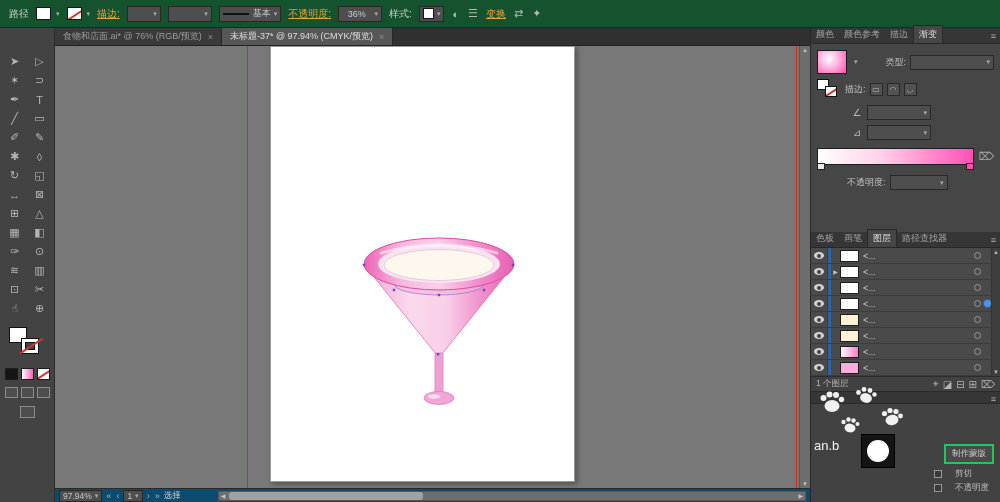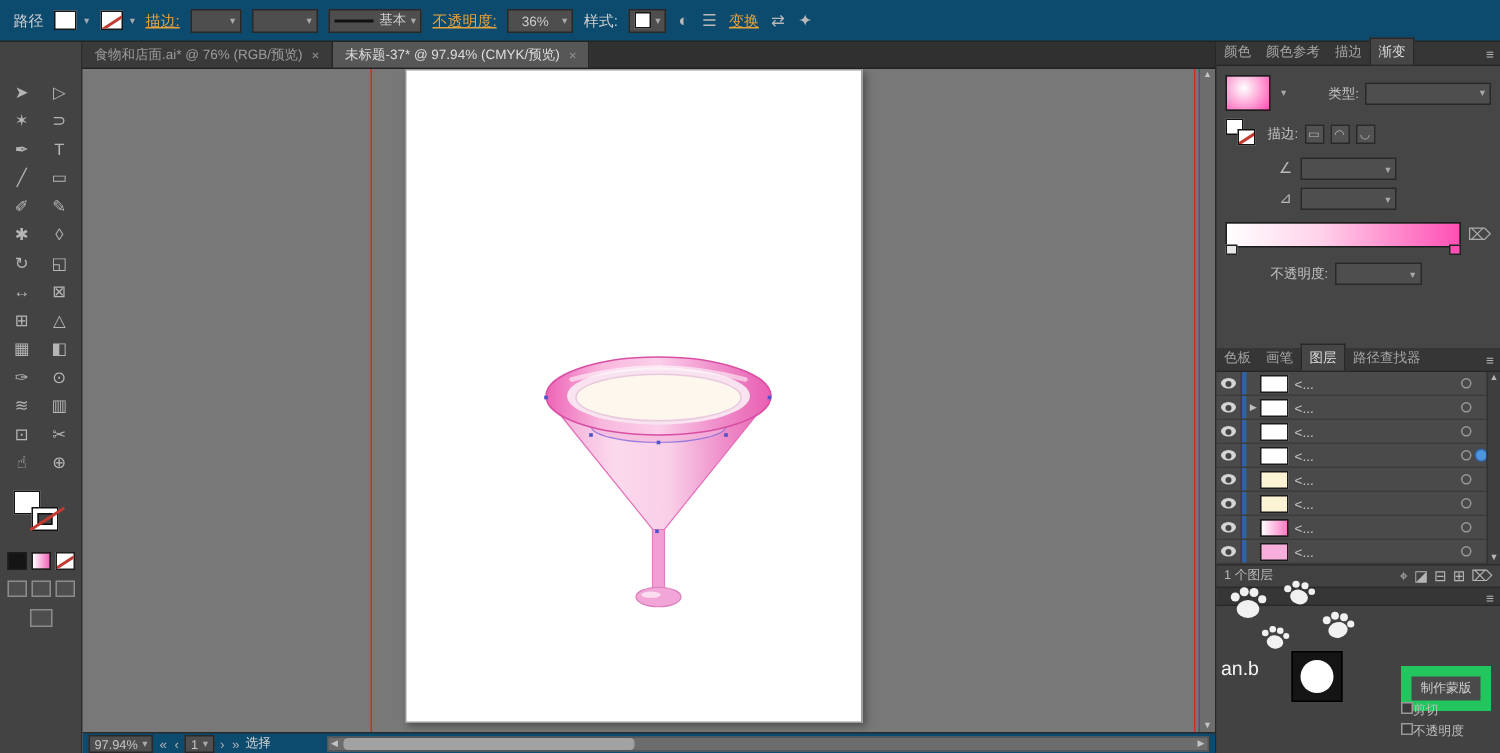--- a/index.html
+++ b/index.html
@@ -1,21 +1,21 @@
 <!DOCTYPE html>
 <html><head>
 <meta charset="utf-8">
 <style>
 *{box-sizing:border-box;margin:0;padding:0}
 html,body{width:1000px;height:502px;overflow:hidden;background:#2b2b2b}
 body{font-family:"Liberation Sans","DejaVu Sans",sans-serif;font-size:10px;color:#c9c9c9}
 .app{position:relative;width:1000px;height:502px;background:#3c3c3c}
 
 
-.control-bar{height:28px;background:#0c4a6e;border-bottom:1px solid #242424;display:flex;align-items:center;gap:7px;padding:0 9px}
+.control-bar{height:28px;background:#14532d;border-bottom:1px solid #242424;display:flex;align-items:center;gap:7px;padding:0 9px}
 .cb-label{color:#cfcfcf}
 .link{color:#e8a33d;text-decoration:underline;cursor:pointer}
 .swatch-wrap{display:inline-flex;align-items:center;gap:2px}
 .swatch{width:15px;height:13px;background:#fff;border:1px solid #161616;display:inline-block;position:relative;overflow:hidden}
 .stroke-none:after{content:"";position:absolute;left:-4px;top:5px;width:26px;height:2px;background:#c23a31;transform:rotate(-33deg)}
 .dd{background:#4e4e4e;border:1px solid #282828;height:16px;display:inline-flex;align-items:center;padding:0 3px;color:#ccc;font-size:9px}
 .dd .ddv{flex:1;text-align:center;min-width:10px}
 .arr{font-size:7px;color:#a9a9a9;margin-left:3px}
 .arr:after{content:"▾"}
 .w34{width:34px}.w44{width:44px}
@@ -111,22 +111,22 @@
 .lfoot{height:15px;background:#414141;border-top:1px solid #2d2d2d;display:flex;align-items:center;gap:4px;padding:0 5px;font-size:8.5px;color:#b8b8b8}
 .lfoot .sp{flex:1}
 .foot-icon{font-size:10px;color:#b5b5b5;cursor:pointer}
 
 
 .tpanel{flex:1;background:#424242;border-top:1px solid #2a2a2a;position:relative}
 .tphead{height:12px;background:#363636;border-bottom:1px solid #292929;position:relative}
 .tphead .pmenu{top:2px}
 .mask-thumb{position:absolute;left:50px;top:42px;width:34px;height:34px;background:#141414;border:1px solid #000;display:flex;align-items:center;justify-content:center}
 .mask-circle{width:22px;height:22px;border-radius:50%;background:#fff}
-.makemask{position:absolute;right:6px;top:52px;border:7px solid #22c55e;background:#4a4a4a;color:#cccccc;font-size:8.5px;padding:2px 6px;font-family:inherit;cursor:pointer}
-.tcheck{position:absolute;right:6px;display:flex;align-items:flex-start;gap:0;font-size:8.5px;color:#bdbdbd;cursor:pointer;width:60px}
+.makemask{position:absolute;right:6px;top:52px;border:2px solid #22c55e;background:#4a4a4a;color:#cccccc;font-size:8.5px;padding:2px 6px;font-family:inherit;cursor:pointer}
+.tcheck{position:absolute;right:6px;display:flex;align-items:center;gap:13px;font-size:8.5px;color:#bdbdbd;cursor:pointer;width:60px}
 .c1{top:76px}.c2{top:90px}
 .cb{width:8px;height:8px;border:1px solid #999;background:#3a3a3a;display:inline-block;flex:none}
 
 
 .watermark{position:absolute;left:810px;top:386px;width:110px;height:84px;z-index:9;pointer-events:none}
 .wm-text{position:absolute;left:4px;top:52px;color:#fff;font-size:13px;opacity:.95}
 
 .glass-svg{position:absolute;left:0;top:0}
 </style>
 </head>

